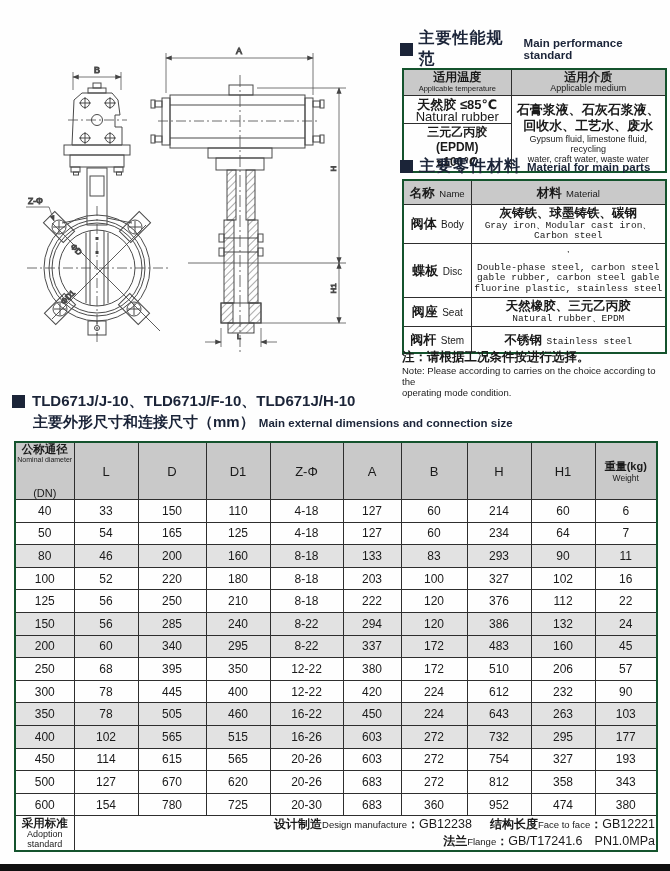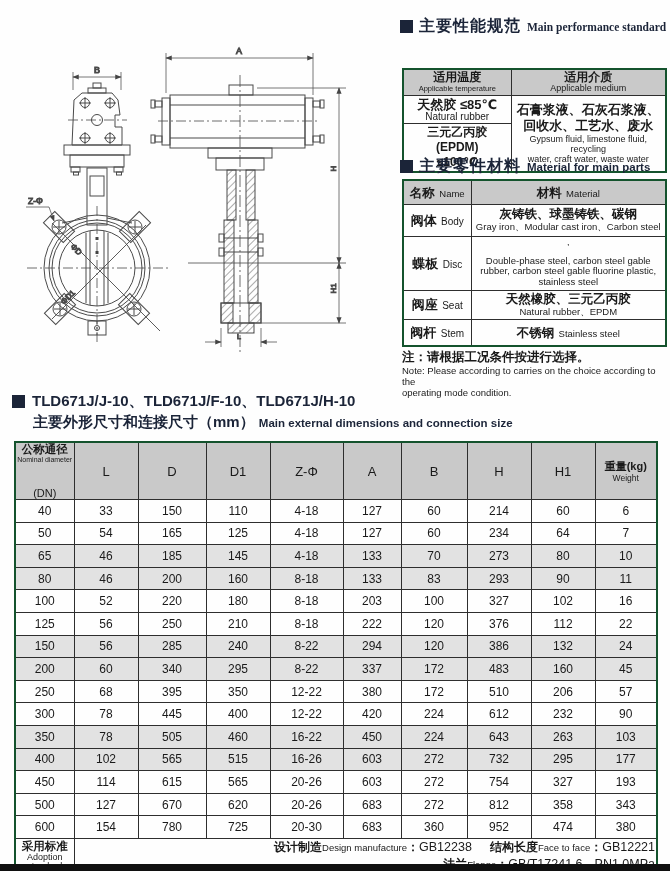--- a/index.html
+++ b/index.html
@@ -18,34 +18,34 @@
   .h-en { font-size:11.5px; font-weight:bold; color:#1b2438; }
 
   table { border-collapse:collapse; table-layout:fixed; }
   td { border:1px solid #2e2e2e; text-align:center; vertical-align:middle; padding:1px 2px; }
   .t-outer { border:2px solid #14532d; }
   .hdr-bg { background:#c9c9c9; }
 
   
   .t1 { width:263px; }
   .t1 .zh-b { font-size:13px; font-weight:bold; line-height:15px; }
-  .t1 .en-s { font-size:10px; line-height:10px; }
+  .t1 .en-s { font-size:13px; line-height:10px; }
   .t1 .hz { font-size:12px; font-weight:bold; line-height:13px; }
   .t1 .he { font-size:7.5px; line-height:9px; }
   .t1 .med-zh { font-size:13px; font-weight:bold; line-height:16px; }
   .t1 .med-en { font-size:9px; line-height:10px; }
 
   
   .t2 { width:263px; }
   .t2 .hz { font-size:12.5px; font-weight:bold; }
   .t2 .he { font-size:9.5px; font-weight:normal; }
   .t2 .nz { font-size:13px; font-weight:bold; }
   .t2 .ne { font-size:10px; font-weight:normal; }
   .t2 .mz { font-size:12.5px; font-weight:bold; line-height:15px; }
-  .t2 .me { font-size:9.5px; line-height:10.5px; }
+  .t2 .me { font-size:9.5px; line-height:10.5px;font-family:Liberation Mono, monospace; }
   .mat-mark { font-size:9px; line-height:18px; height:18px; }
 
   .note-zh { font-size:12.5px; font-weight:bold; line-height:16px; }
   .note-en { font-size:9.5px; line-height:11px; }
 
   
   .mt1 { font-size:15px; font-weight:bold; color:#1b2438; display:flex; align-items:center; gap:7px; }
   .mt2 { font-size:15px; font-weight:bold; color:#1b2438; margin-left:21px; margin-top:2px; }
   .mt2 .en { font-size:11.5px; }
 
@@ -238,21 +238,21 @@
     <g stroke="#555" stroke-width="0.8">
       <line x1="221" y1="308" x2="221" y2="327"></line>
       <line x1="261" y1="308" x2="261" y2="327"></line>
       <line x1="205" y1="322" x2="221" y2="322" marker-end="url(#arr)"></line>
       <line x1="261" y1="322" x2="277" y2="322" marker-start="url(#arr)"></line>
     </g>
     <text x="237" y="319" font-size="7">L</text>
   </g>
 </svg>
 
-<div class="abs sec-head" style="left:400px;top:16px;font-family:Liberation Serif, serif;">
+<div class="abs sec-head" style="left:400px;top:28px;">
   <span class="sq"></span>
   <span class="h-zh">主要性能规范</span>
   <span class="h-en">Main performance standard</span>
 </div>
 
 <table class="abs t1 t-outer" style="left:402px;top:68px;">
   <colgroup>
       <col style="width:108px">
       <col style="width:155px">
     </colgroup>
@@ -423,32 +423,20 @@
         <td>165</td>
         <td>125</td>
         <td>4-18</td>
         <td>127</td>
         <td>60</td>
         <td>234</td>
         <td>64</td>
         <td>7</td>
       </tr>
       <tr class="shaded">
-        <td>65</td>
-        <td>46</td>
-        <td>185</td>
-        <td>145</td>
-        <td>4-18</td>
-        <td>133</td>
-        <td>70</td>
-        <td>273</td>
-        <td>80</td>
-        <td>10</td>
-      </tr>
-      <tr class="shaded">
         <td>80</td>
         <td>46</td>
         <td>200</td>
         <td>160</td>
         <td>8-18</td>
         <td>133</td>
         <td>83</td>
         <td>293</td>
         <td>90</td>
         <td>11</td>

